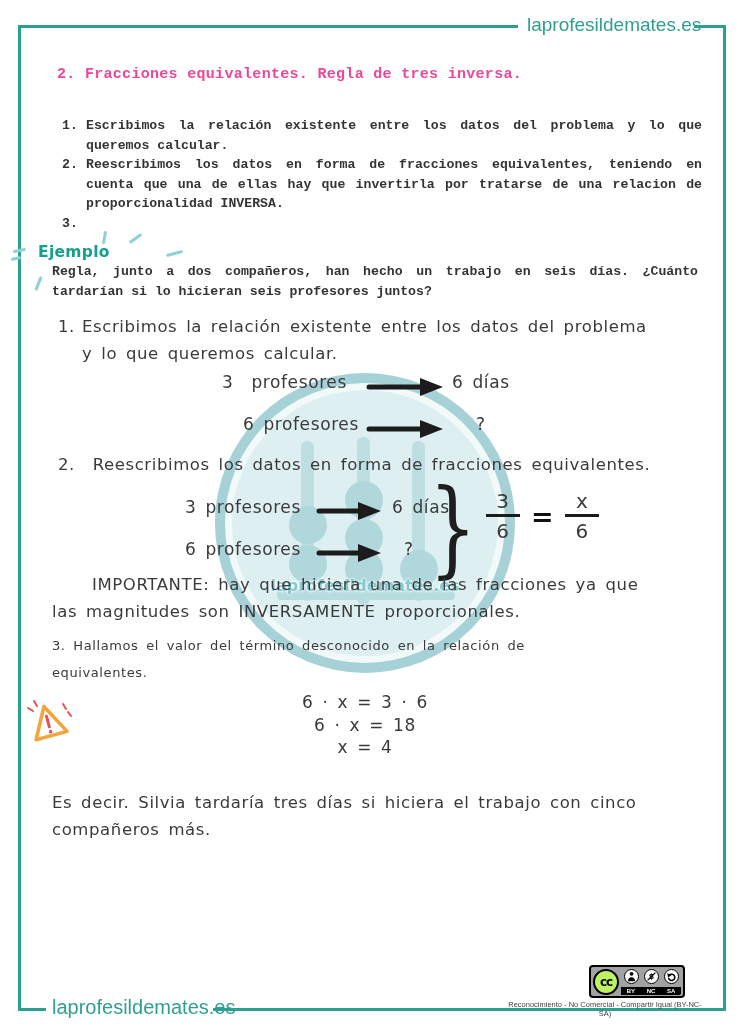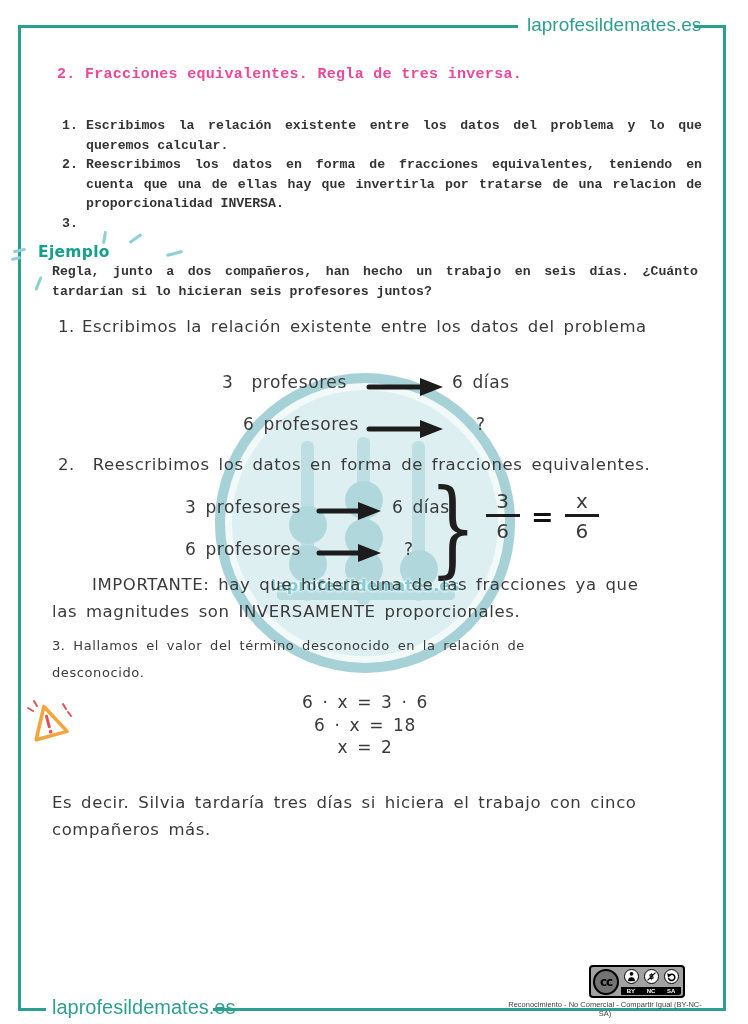--- a/index.html
+++ b/index.html
@@ -67,21 +67,21 @@
     color:#85cad1; text-shadow:0 0 3px #fff, 0 0 3px #fff;
   }
   .content { position:relative; z-index:1; }
   
   .cc-badge {
     position:absolute; left:589px; top:965px; width:96px; height:33px;
     border:2px solid #000; border-radius:4px; background:#a2a2a2;
     display:flex; align-items:center; padding:1px 2px; z-index:2;
   }
   .cc-big {
-    width:26px; height:26px; border-radius:50%; background:#737373; border:2.5px solid #000;
+    width:26px; height:26px; border-radius:50%; background:#bef264; border:2.5px solid #000;
     display:flex; align-items:center; justify-content:center;
     font-family:"DejaVu Sans",sans-serif; font-weight:bold; font-size:12px; color:#000;
     letter-spacing:-1px; flex:none; margin-right:2px;
   }
   .cc-right { flex:1; display:flex; flex-direction:column; height:100%; justify-content:space-between; }
   .cc-icons { display:flex; justify-content:space-around; padding-top:1px; }
   .cc-ico {
     width:15px; height:15px; border-radius:50%; background:#fff; border:1.8px solid #000;
     display:flex; align-items:center; justify-content:center;
   }
@@ -149,20 +149,21 @@
     <div class="spark" style="left:166px; top:252px; width:17px; height:3px; transform:rotate(-14deg);"></div>
     <div class="spark" style="left:13px; top:249px; width:13px; height:3px; transform:rotate(-12deg);"></div>
     <div class="spark" style="left:11px; top:257px; width:10px; height:3px; transform:rotate(-12deg);"></div>
     <div class="spark" style="left:37px; top:276px; width:3px; height:15px; transform:rotate(22deg);"></div>
 
     <div class="para type" style="left:52px; top:262px; width:646px;">Regla, junto a dos compañeros, han hecho un trabajo en seis días. ¿Cuánto tardarían si lo hicieran seis profesores juntos?</div>
 
     <div class="para hand" style="left:58px; top:313px; font-size:16.5px; line-height:27px;">
       <span style="position:absolute; left:0; top:0;">1.</span>
       <div style="margin-left:24px;">Escribimos la relación existente entre los datos del problema</div>
+      <div style="margin-left:24px;">y lo que queremos calcular.</div>
     </div>
 
     <span class="para hand" style="left:222px; top:372px; font-size:17px; white-space:pre;">3  profesores</span>
     <svg class="arrow-svg" style="left:366px; top:376px;" width="80" height="22">
       <line x1="3" y1="11" x2="58" y2="11" stroke="#1c1c1c" stroke-width="5" stroke-linecap="round"></line>
       <path d="M54 2 L77 11 L54 20 Z" fill="#1c1c1c"></path>
     </svg>
     <span class="para hand" style="left:452px; top:372px; font-size:17px;">6 días</span>
     <span class="para hand" style="left:243px; top:414px; font-size:17px;">6 profesores</span>
     <svg class="arrow-svg" style="left:366px; top:418px;" width="80" height="22">
@@ -202,27 +203,27 @@
       </div>
     </div>
 
     <div class="para hand" style="left:52px; top:571px; width:650px; font-size:16.5px; line-height:27px;">
       <div style="padding-left:40px;">IMPORTANTE: hay que hiciera una de las fracciones ya que</div>
       <div>las magnitudes son INVERSAMENTE proporcionales.</div>
     </div>
 
     <div class="para hand" style="left:52px; top:632px; width:650px; font-size:13px; line-height:27px;">
       <div>3.  Hallamos el valor del término desconocido en la relación de</div>
-      <div>desconocido.</div>
+      <div>equivalentes.</div>
     </div>
 
     <div class="para hand" style="left:265px; top:691px; width:200px; font-size:17px; line-height:22.5px; text-align:center;">
       <div>6 · x = 3 · 6</div>
       <div>6 · x = 18</div>
-      <div>x = 2</div>
+      <div>x = 4</div>
     </div>
 
     <div class="para hand" style="left:52px; top:789px; width:650px; font-size:16.5px; line-height:27px;">
       <div>Es decir. Silvia tardaría tres días si hiciera el trabajo con cinco</div>
       <div>compañeros más.</div>
     </div>
 
     <svg class="warn-icon" width="52" height="52" viewBox="0 0 52 52">
       <g transform="rotate(-15 26 26)">
         <path d="M26 10 L42 40 L10 40 Z" fill="none" stroke="#f2a53c" stroke-width="3.6" stroke-linejoin="round"></path>

